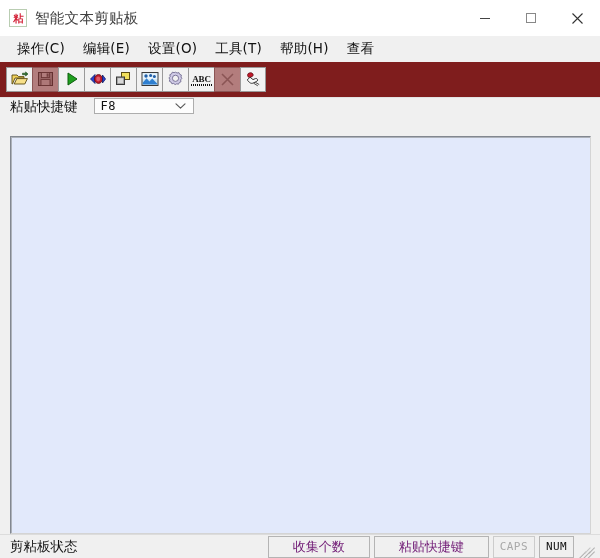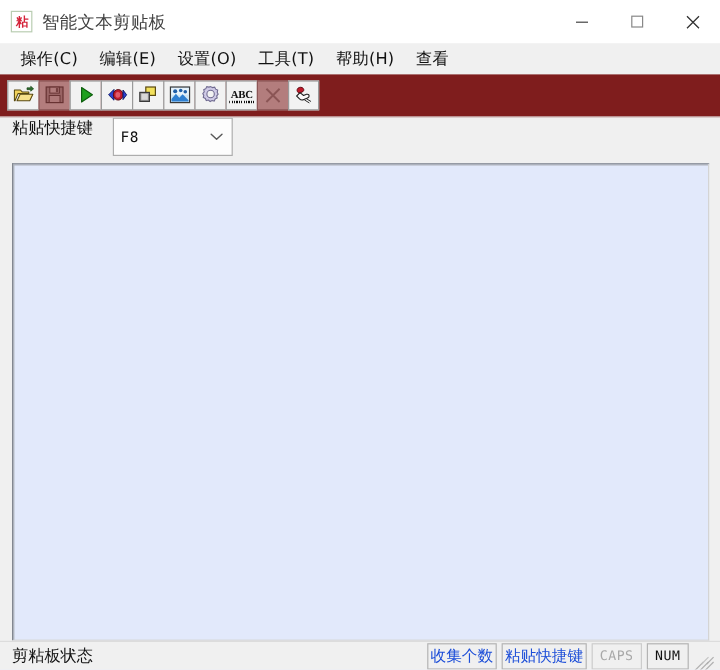--- a/index.html
+++ b/index.html
@@ -160,21 +160,21 @@
   }
   .hotkey-label {
     font-size: 13.5px;
     font-family: "DejaVu Sans", "Liberation Sans", sans-serif;
     color: #111;
     margin-right: 16px;
     white-space: nowrap;
   }
   .combo {
     width: 100px;
-    height: 32px;
+    height: 16px;
     box-sizing: border-box;
     border: 1px solid #adadad;
     background: #fdfdfd;
     display: flex;
     align-items: center;
     position: relative;
     cursor: default;
   }
   .combo-value {
     font-size: 12px;
@@ -239,25 +239,25 @@
   }
   .status-spacer { flex: 1 1 auto; }
   .status-panel {
     height: 22px;
     box-sizing: border-box;
     border: 1px solid #b4b4b4;
     background: #f0f0f0;
     display: flex;
     align-items: center;
     justify-content: center;
-    padding: 0 2px;
+    padding: 0 24px;
     margin-right: 4px;
     font-size: 13px;
     font-family: Liberation Sans, sans-serif;
-    color: #1d4ed8;
+    color: #701a75;
     white-space: nowrap;
     cursor: default;
   }
   .status-panel.small {
     font-family: "DejaVu Sans Mono", "Liberation Mono", monospace;
     font-size: 11px;
     letter-spacing: 0.4px;
     padding: 0 6px;
   }
   .status-panel.dim { color: #a8a8a8; border-color: #cccccc; }

